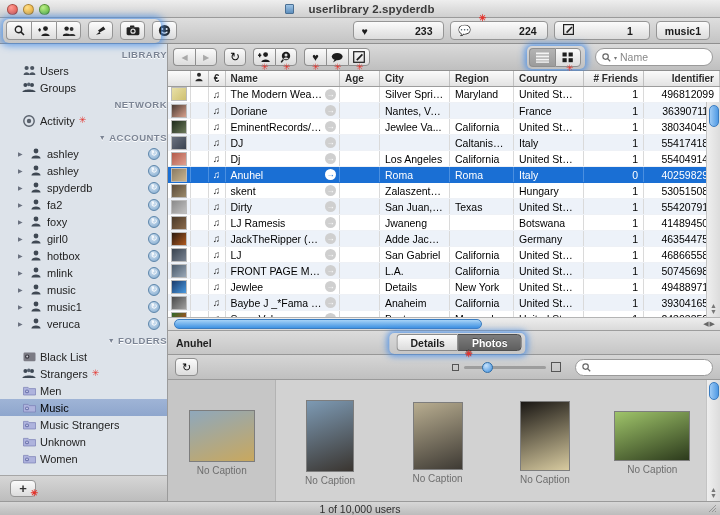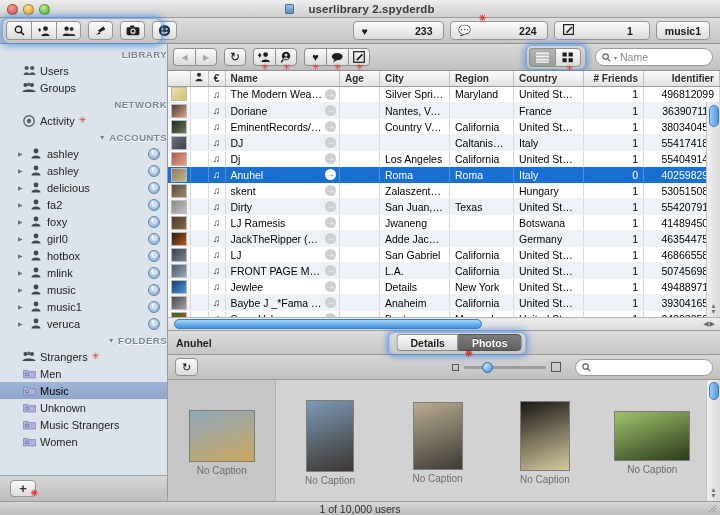--- a/index.html
+++ b/index.html
@@ -446,21 +446,21 @@
             <span class="sync">↻</span>
           </div>
           <div class="srow indent1">
             <span class="tri">▶</span>
             <span class="ico">
               <svg width="12" height="11" viewBox="0 0 12 11">
                 <circle cx="6" cy="3" r="2.4" fill="#3f4853"></circle>
                 <path d="M1.4 10.4 C1.4 6.4 10.6 6.4 10.6 10.4 Z" fill="#3f4853"></path>
               </svg>
             </span>
-            <span class="sname">delicious</span>
+            <span class="sname">spyderdb</span>
             <span class="sync">↻</span>
           </div>
           <div class="srow indent1">
             <span class="tri">▶</span>
             <span class="ico">
               <svg width="12" height="11" viewBox="0 0 12 11">
                 <circle cx="6" cy="3" r="2.4" fill="#3f4853"></circle>
                 <path d="M1.4 10.4 C1.4 6.4 10.6 6.4 10.6 10.4 Z" fill="#3f4853"></path>
               </svg>
             </span>
@@ -540,20 +540,31 @@
                 <circle cx="6" cy="3" r="2.4" fill="#3f4853"></circle>
                 <path d="M1.4 10.4 C1.4 6.4 10.6 6.4 10.6 10.4 Z" fill="#3f4853"></path>
               </svg>
             </span>
             <span class="sname">veruca</span>
             <span class="sync">↻</span>
           </div>
           <div class="sec-head">
             <span class="disc">▼</span>
             <span>FOLDERS</span>
+          </div>
+          <div class="srow indent2">
+            <span style="width:8px;display:inline-block"></span>
+            <span class="ico">
+              <svg width="13" height="11" viewBox="0 0 13 11">
+                <rect x="0.5" y="1.6" width="12" height="8.6" rx="1.2" fill="#7b7b84"></rect>
+                <circle cx="4.2" cy="5.6" r="2.2" fill="#3a3a42"></circle>
+                <circle cx="4.2" cy="5.6" r="1" fill="#cfcfd6"></circle>
+              </svg>
+            </span>
+            <span class="sname">Black List</span>
           </div>
           <div class="srow indent2">
             <span style="width:8px;display:inline-block"></span>
             <span class="ico">
               <svg width="14" height="11" viewBox="0 0 14 11">
                 <circle cx="3.4" cy="3" r="2" fill="#3e4854"></circle>
                 <circle cx="10" cy="3" r="2" fill="#3e4854"></circle>
                 <circle cx="6.8" cy="2.4" r="1.8" fill="#55606e"></circle>
                 <path d="M0.4 10 C0.4 6.6 13.6 6.6 13.6 10 Z" fill="#3e4854"></path>
               </svg>
@@ -585,32 +596,32 @@
           </div>
           <div class="srow indent2">
             <span style="width:8px;display:inline-block"></span>
             <span class="ico">
               <svg width="13" height="11" viewBox="0 0 13 11">
                 <path d="M0.5 2.4 h4.6 l1.1 1.2 h6.3 v6.4 h-12 z" fill="#aeb3dd" stroke="#7a80b4" stroke-width=".7"></path>
                 <circle cx="4" cy="6.4" r="1.9" fill="#6a71ab"></circle>
                 <circle cx="4" cy="6.4" r=".8" fill="#dfe2f5"></circle>
               </svg>
             </span>
-            <span class="sname">Unknown</span>
+            <span class="sname">Music Strangers</span>
           </div>
           <div class="srow indent2">
             <span style="width:8px;display:inline-block"></span>
             <span class="ico">
               <svg width="13" height="11" viewBox="0 0 13 11">
                 <path d="M0.5 2.4 h4.6 l1.1 1.2 h6.3 v6.4 h-12 z" fill="#aeb3dd" stroke="#7a80b4" stroke-width=".7"></path>
                 <circle cx="4" cy="6.4" r="1.9" fill="#6a71ab"></circle>
                 <circle cx="4" cy="6.4" r=".8" fill="#dfe2f5"></circle>
               </svg>
             </span>
-            <span class="sname">Music Strangers</span>
+            <span class="sname">Unknown</span>
           </div>
           <div class="srow indent2">
             <span style="width:8px;display:inline-block"></span>
             <span class="ico">
               <svg width="13" height="11" viewBox="0 0 13 11">
                 <path d="M0.5 2.4 h4.6 l1.1 1.2 h6.3 v6.4 h-12 z" fill="#aeb3dd" stroke="#7a80b4" stroke-width=".7"></path>
                 <circle cx="4" cy="6.4" r="1.9" fill="#6a71ab"></circle>
                 <circle cx="4" cy="6.4" r=".8" fill="#dfe2f5"></circle>
               </svg>
             </span>
@@ -786,21 +797,21 @@
                   <td class="num">363907114</td>
                 </tr>
                 <tr class="">
                   <td class="thumb">
                     <span class="thumbimg" style="background:linear-gradient(135deg,#1e2a1c,#6d7a5a)"></span>
                   </td>
                   <td></td>
                   <td class="noteico">♫</td>
                   <td class="namecell"><span>EminentRecords/FaultlinePr...</span><span class="arrowbtn">→</span></td>
                   <td></td>
-                  <td>Country Va...</td>
+                  <td>Jewlee Va...</td>
                   <td>California</td>
                   <td>United States</td>
                   <td class="num">1</td>
                   <td class="num">380340459</td>
                 </tr>
                 <tr class="">
                   <td class="thumb">
                     <span class="thumbimg" style="background:linear-gradient(135deg,#6b7280,#3a4250)"></span>
                   </td>
                   <td></td>

